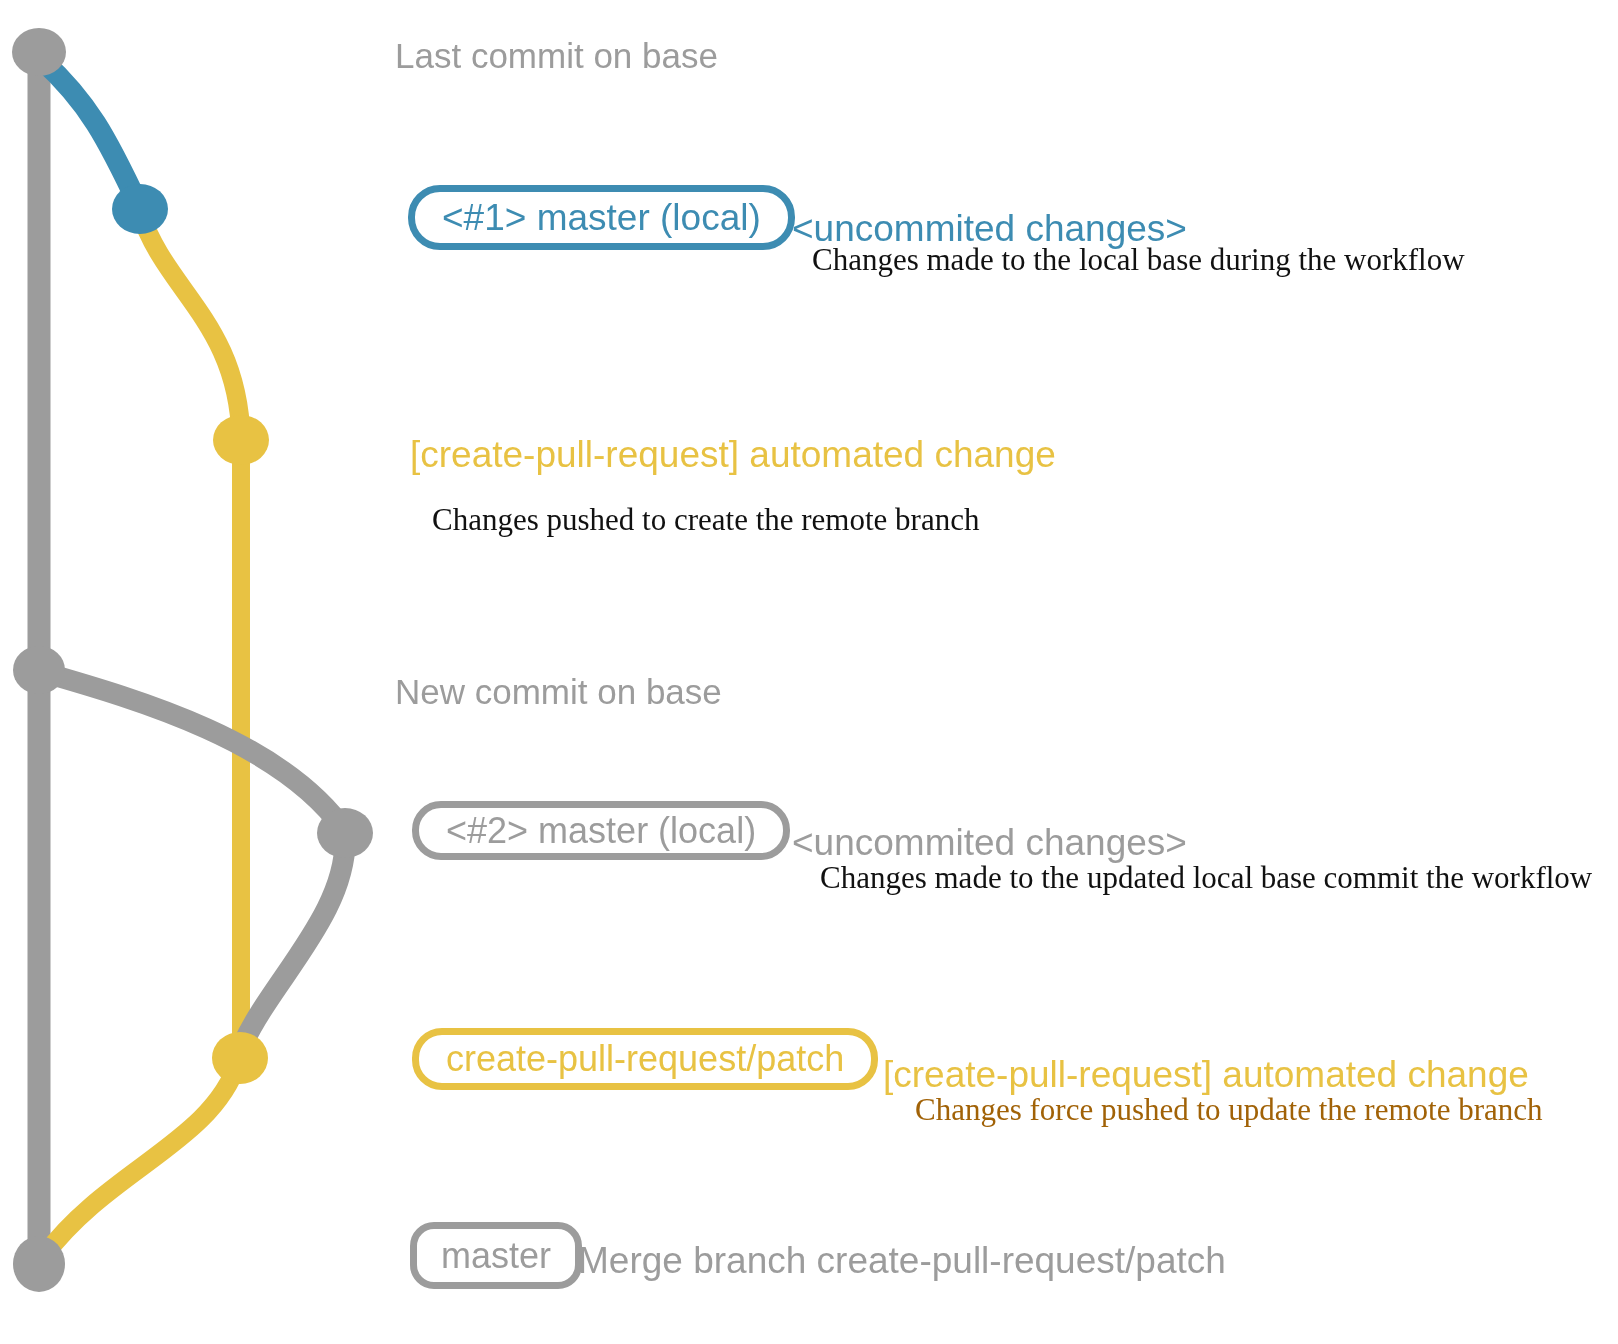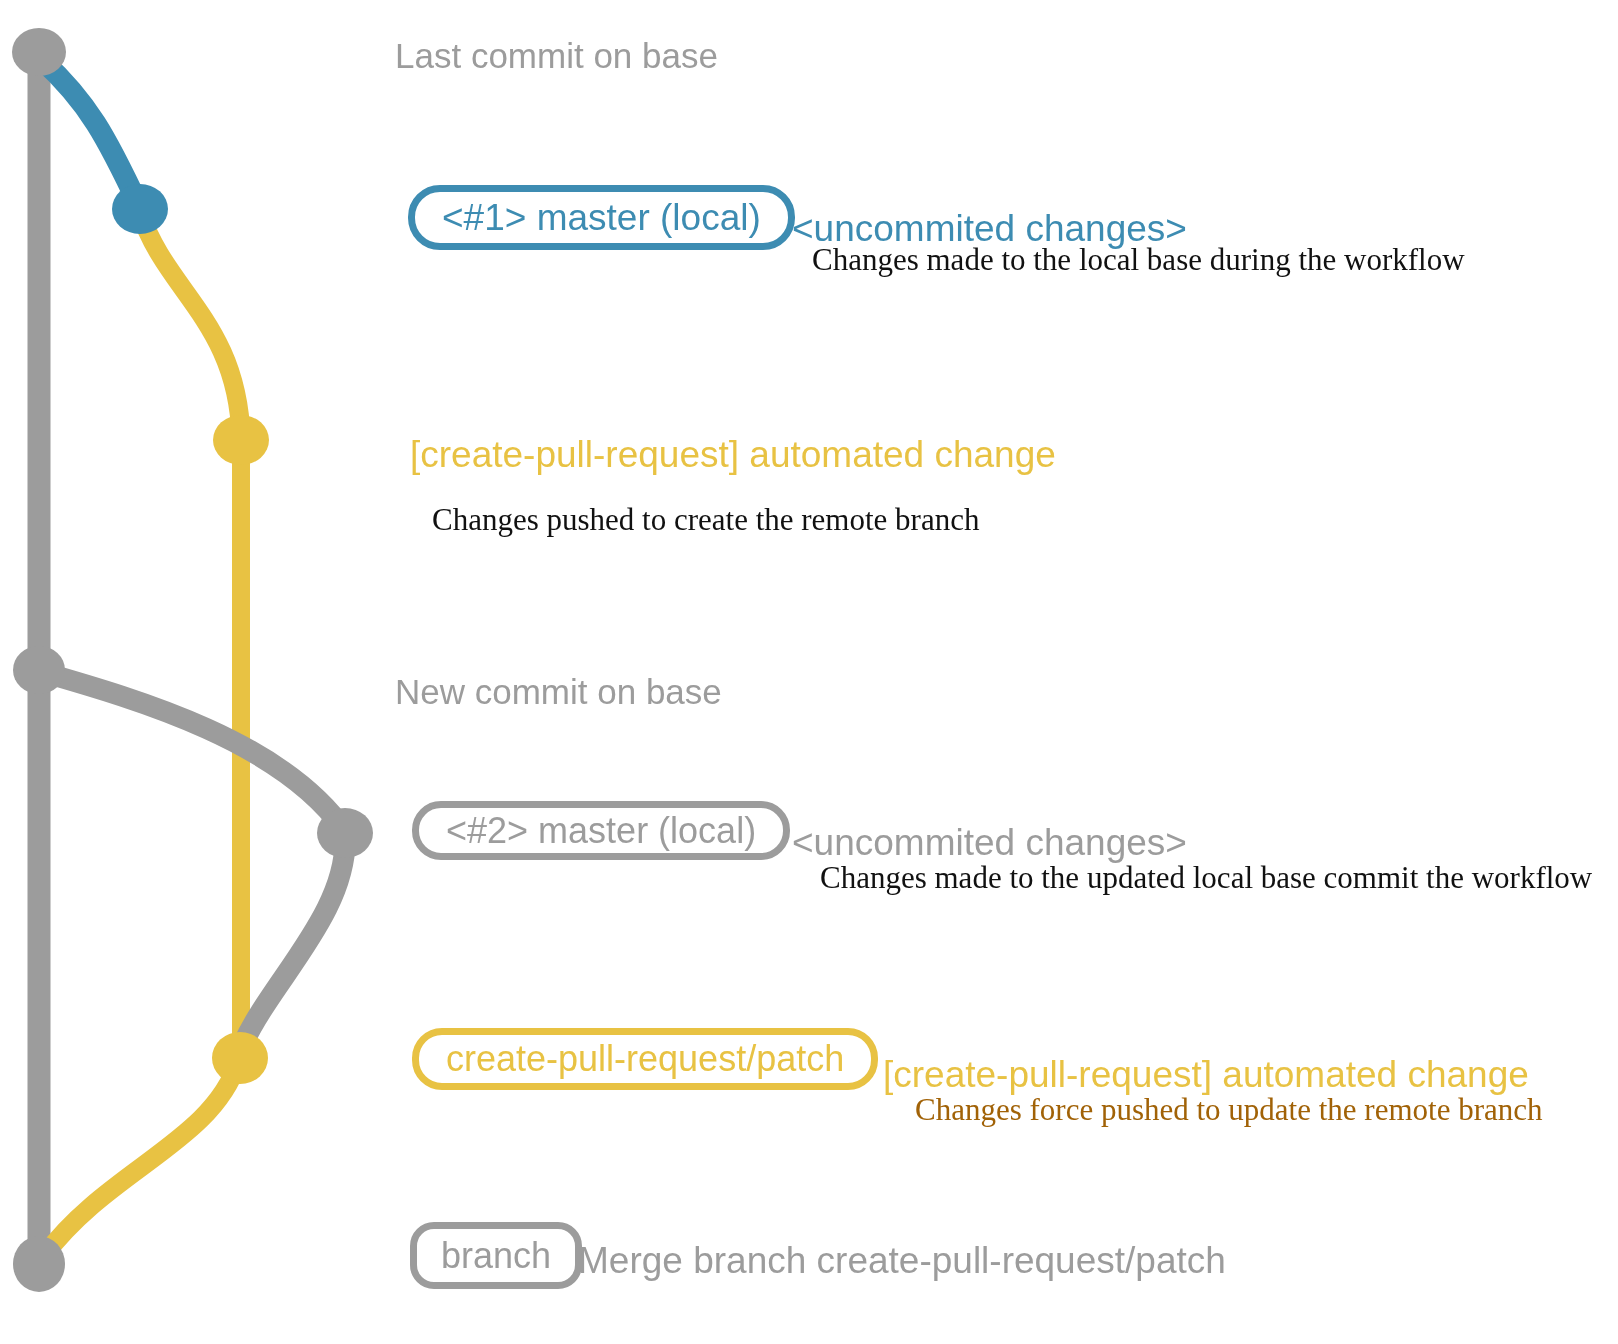--- a/index.html
+++ b/index.html
@@ -106,17 +106,17 @@
   <div class="tag" style="left:792px; top:810px; color:#9c9c9c;">&lt;uncommited changes&gt;</div>
   <div class="note" style="left: 820px; top: 860px; color: rgb(17, 17, 17);">Changes made to the updated local base commit the workflow</div>
 
   <div class="badge badge-3" style="color:#e8c243; border-color:#e8c243;">
     <span>create-pull-request/patch</span>
   </div>
   <div class="tag" style="left:883px; top:1042px; color:#e8c243;">[create-pull-request] automated change</div>
   <div class="note" style="left: 915px; top: 1092px; color: #a16207;">Changes force pushed to update the remote branch</div>
 
   <div class="badge badge-4" style="color:#9c9c9c; border-color:#9c9c9c;">
-    <span>branch</span>
+    <span>master</span>
   </div>
   <div class="caption" style="left: 578px; top: 1240px; font-size: 37px; color: rgb(156, 156, 156);">Merge branch create-pull-request/patch</div>
 
 </div>
 
 </body></html>

